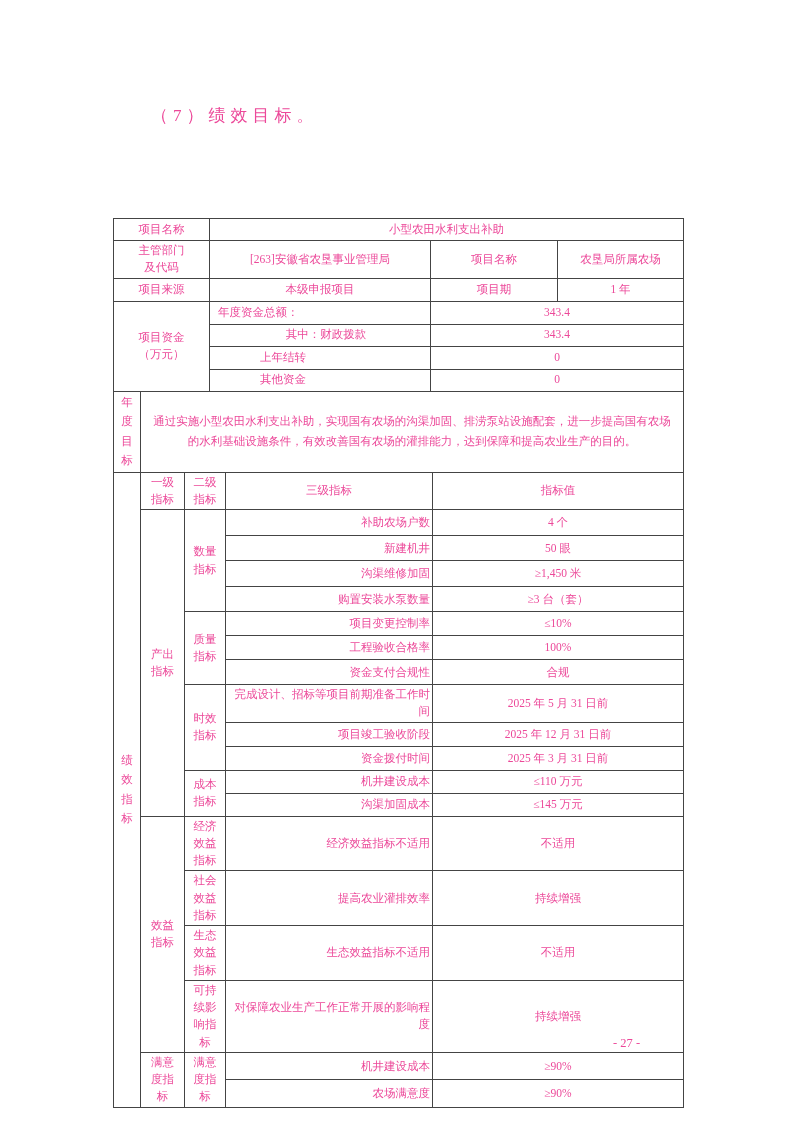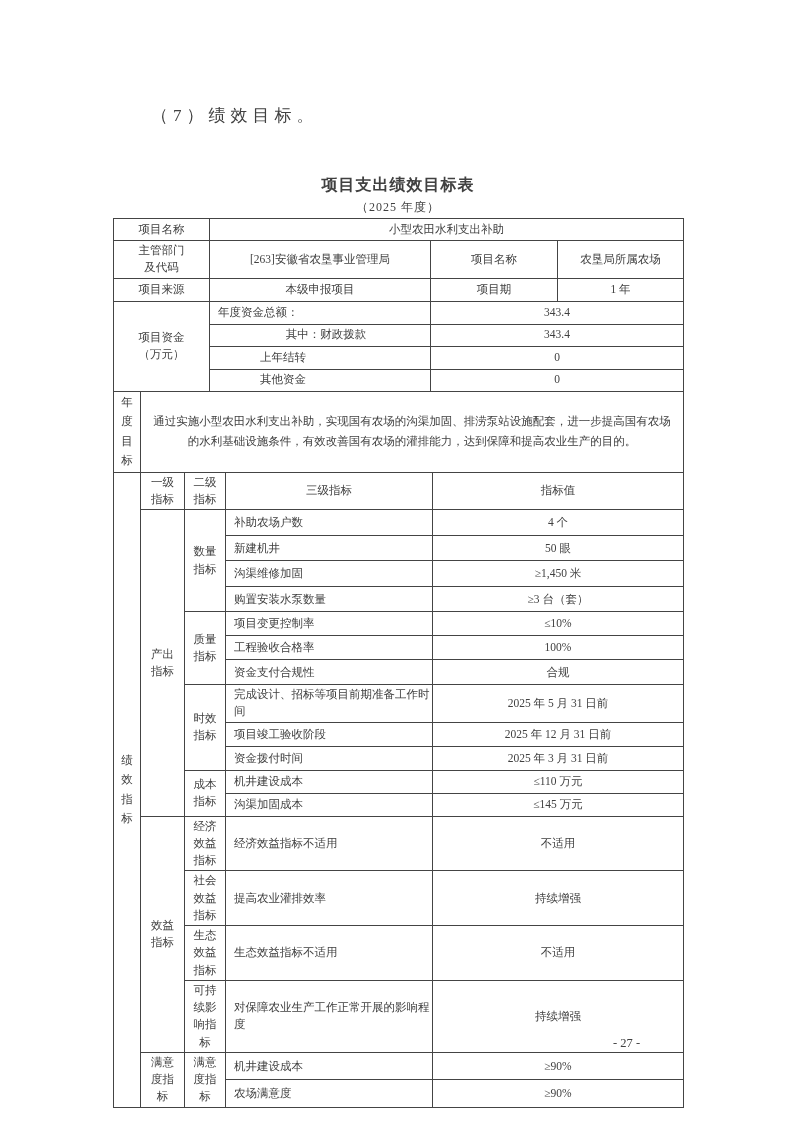--- a/index.html
+++ b/index.html
@@ -1,18 +1,18 @@
 <!DOCTYPE html>
 <html><head>
 <meta charset="utf-8">
 <style>
   html,body{margin:0;padding:0;background:#e8e8e8;}
   .page{
     position:relative;width:794px;height:1123px;background:#ffffff;
-    font-family:"Liberation Serif","DejaVu Serif",serif;color:#404040;
+    font-family:"Liberation Serif","DejaVu Serif",serif;color:#ec4899;
     overflow:hidden;margin:0 auto;
   }
   .heading{
     position:absolute;left:151px;top:104px;font-size:17px;letter-spacing:5px;
     white-space:nowrap;
   }
   .title-block{position:absolute;left:113px;top:175px;width:570px;text-align:center;}
   .tbl-title{
     font-family:"Liberation Sans","DejaVu Sans",sans-serif;font-weight:bold;
     font-size:16px;letter-spacing:1px;
@@ -20,21 +20,21 @@
   .tbl-subtitle{font-size:12px;margin-top:3px;letter-spacing:1px;}
   .doc-table{position:absolute;left:113px;top:218px;width:570px;}
   table{border-collapse:collapse;table-layout:fixed;width:570px;}
   .t-annual,.t-ind{margin-top:-1px;}
   td,th{
     border:1px solid #444;font-size:11.5px;font-weight:normal;
     text-align:center;vertical-align:middle;padding:1px 2px;line-height:1.5;
     overflow:hidden;
   }
   .pre{white-space:pre-line;}
-  .left{text-align:left;padding-left:8px;}
+  .left{text-align:right;padding-left:8px;}
   .ind-a{text-align:left;padding-left:8px;}
   .ind-b{text-align:center;padding-left:14px;}
   .ind-c{text-align:left;padding-left:50px;}
   .vlabel{padding:1px 1px;line-height:1.7;}
   .goal-text{
     text-align:center;padding:4px 8px;line-height:1.72;font-size:11.5px;
   }
   .rh22{height:22px}.rh23{height:23px}.rh24{height:24px}.rh25{height:25px}
   .rh26{height:26px}.rh32{height:32px}.rh36{height:36px}.rh37{height:37px}
   .rh38{height:38px}.rh41{height:41px}.rh49{height:49px}.rh50{height:50px}
@@ -44,24 +44,20 @@
     font-size:12.5px;
   }
 </style>
 </head>
 <body>
 
 <div class="page">
 
   <div class="heading">（7）绩效目标。</div>
 
-  <div class="title-block">
-    <div class="tbl-title">项目支出绩效目标表</div>
-    <div class="tbl-subtitle">（2025 年度）</div>
-  </div>
 
   <div class="doc-table">
 
     <table class="t-info">
       <colgroup>
           <col style="width:96px">
           <col style="width:221px">
           <col style="width:127px">
           <col style="width:126px">
         </colgroup>

